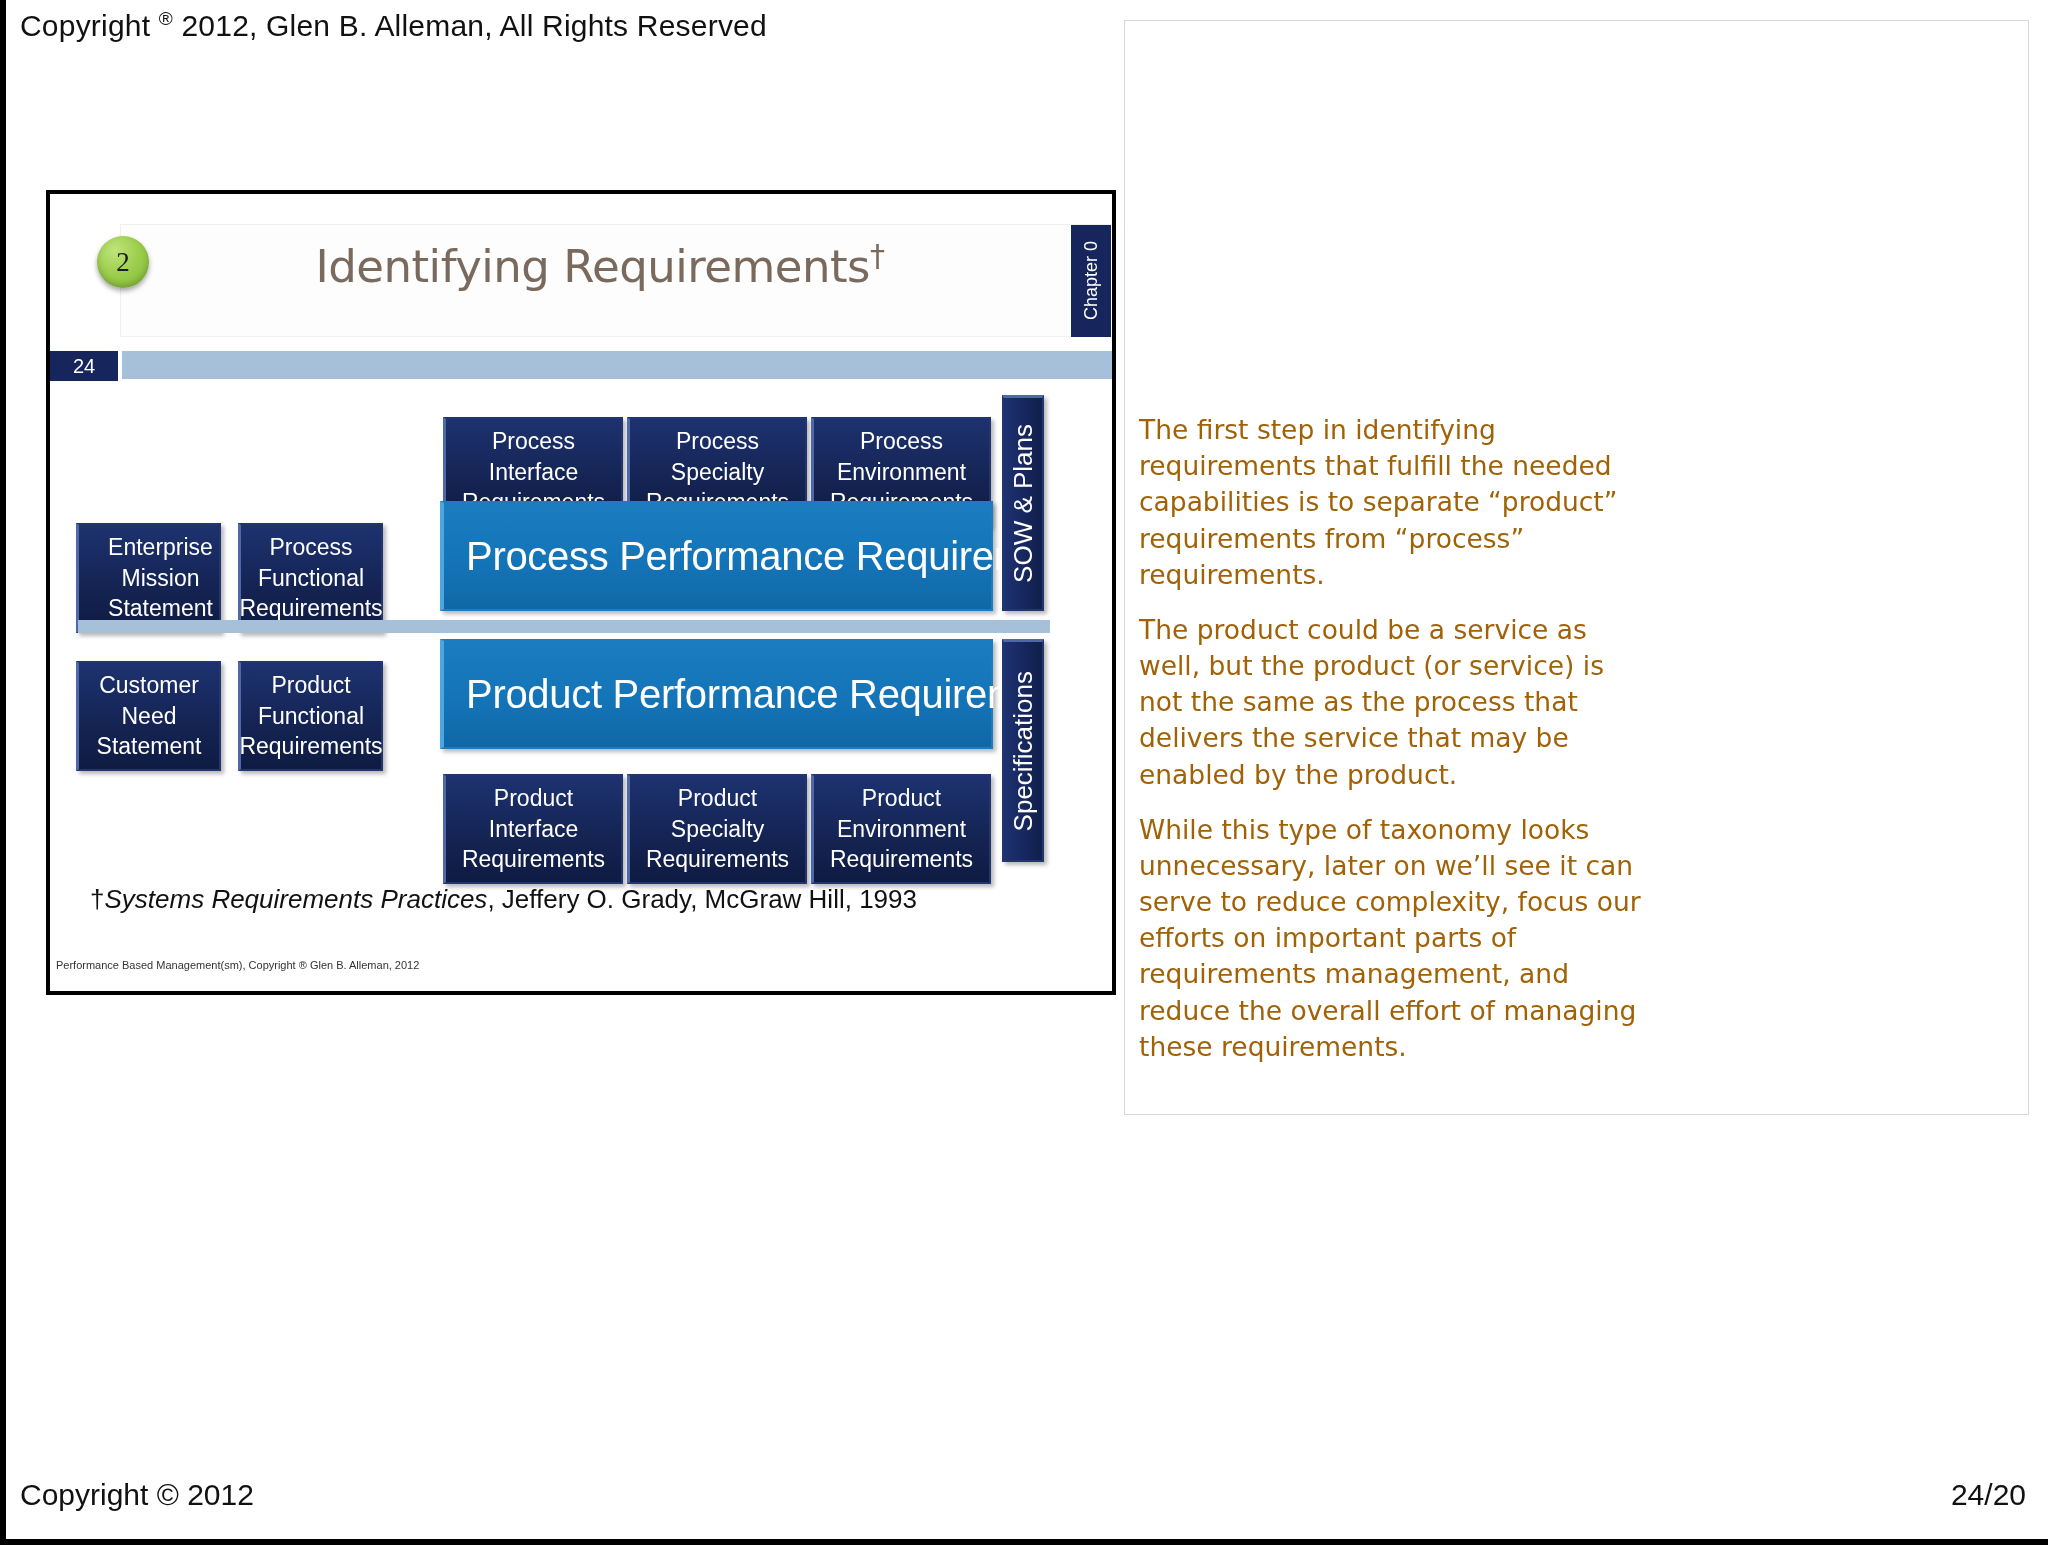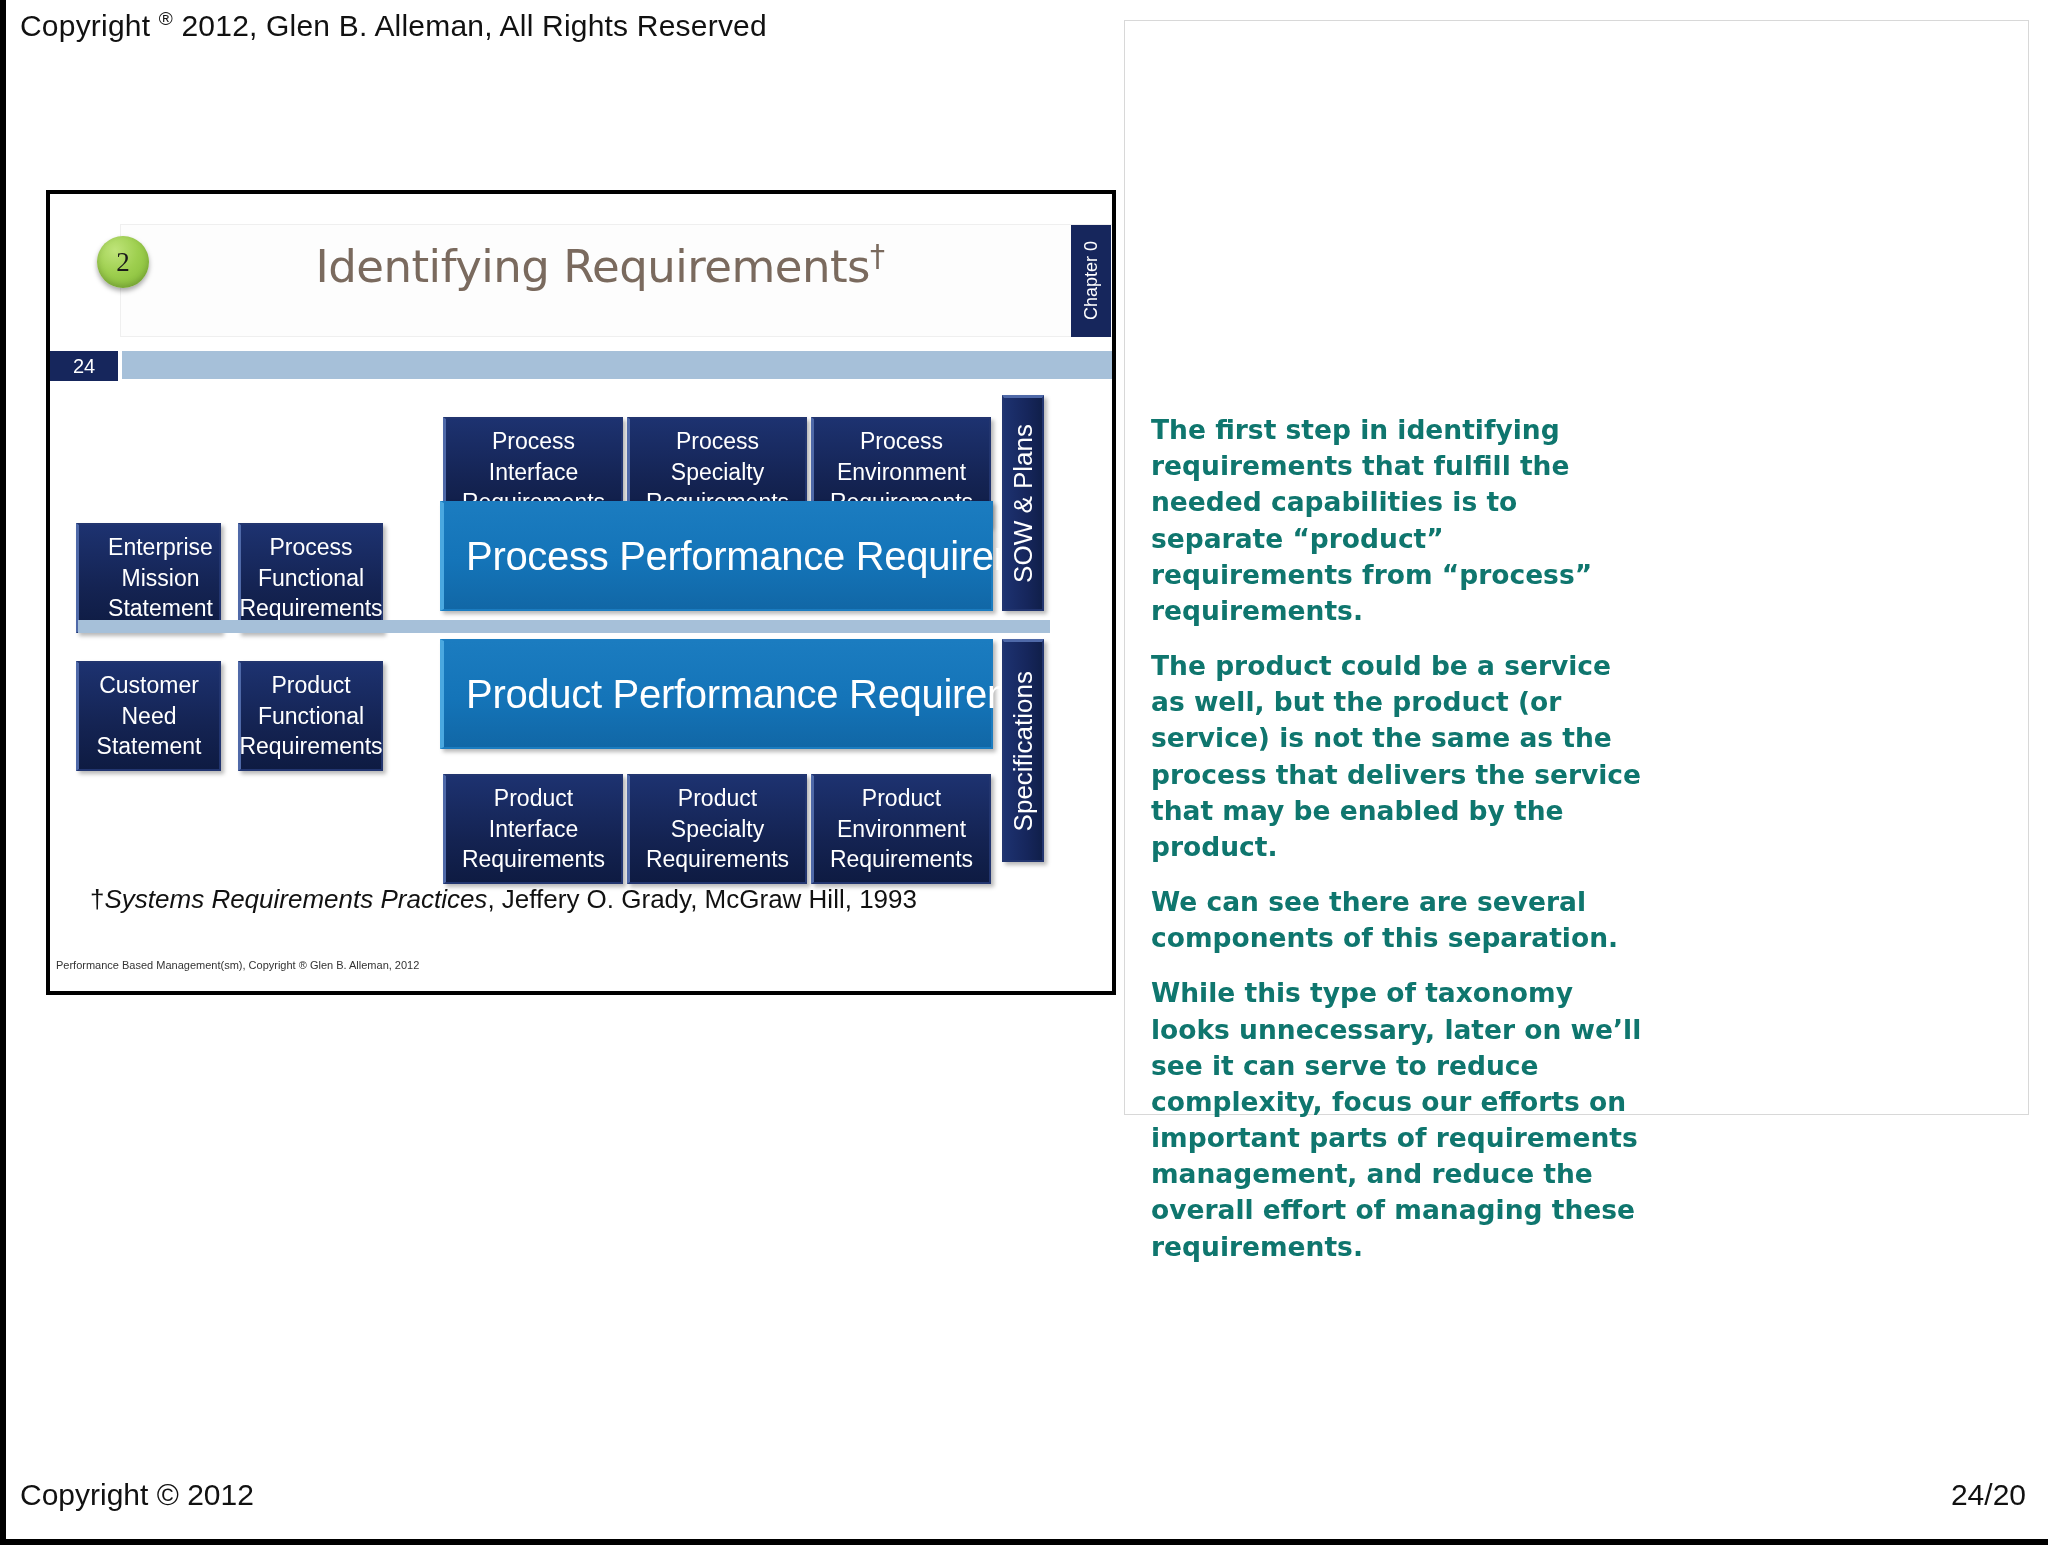--- a/index.html
+++ b/index.html
@@ -229,26 +229,26 @@
     border: 1px solid #d8d8d8;
     box-sizing: border-box;
     background: #fff;
   }
   #notes-body {
     position: absolute;
     left: 1133px; top: 412px;
     width: 512px;
   }
   #notes-body p {
-    margin: 0 0 19px 12px;
+    margin: 0 0 19px 0;
     font-size: 26.5px;
     line-height: 1.365;
-    color: #0f766e;
+    color: #a16207;
     font-family: "DejaVu Sans", sans-serif;
-    font-weight: 700;
+    font-weight: 400;
   }
 </style>
 </head>
 <body>
 
 <div id="page">
 
   <div id="top-copyright">
     <span>Copyright </span><span class="reg">®</span><span> 2012, Glen B. Alleman, All Rights Reserved</span>
   </div>
@@ -335,20 +335,19 @@
     </div>
 
     <div id="slide-footnote">Performance Based Management(sm), Copyright ® Glen B. Alleman, 2012</div>
 
   </div>
 
   <div id="notes-panel"></div>
   <div id="notes-body">
     <p>The first step in identifying requirements that fulfill the needed capabilities  is to separate “product” requirements from “process” requirements.</p>
     <p>The product could be a service as well, but the product (or service) is not the same as the process that delivers the service that may be enabled by the product.</p>
-    <p>We can see there are several components of this separation.</p>
     <p>While this type of taxonomy looks unnecessary, later on we’ll see it can serve to reduce complexity, focus our efforts on important parts of requirements management, and reduce the overall effort of managing these requirements.</p>
   </div>
 
   <div id="footer-left">Copyright © 2012</div>
   <div id="footer-right">24/20</div>
 
 </div>
 
 </body></html>

